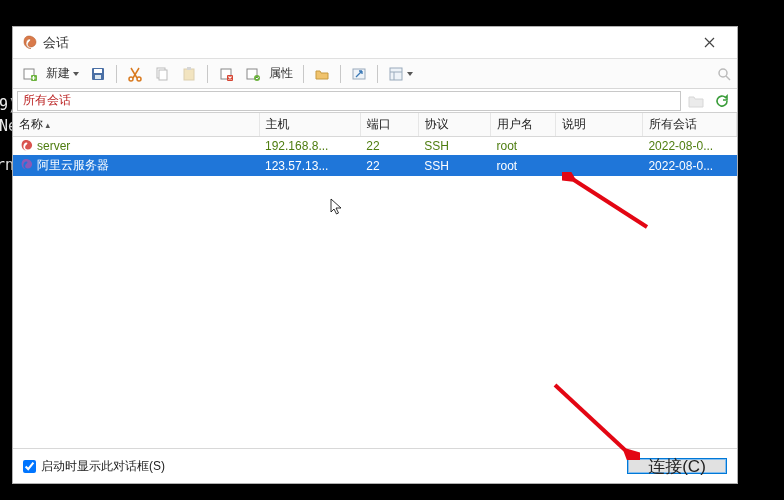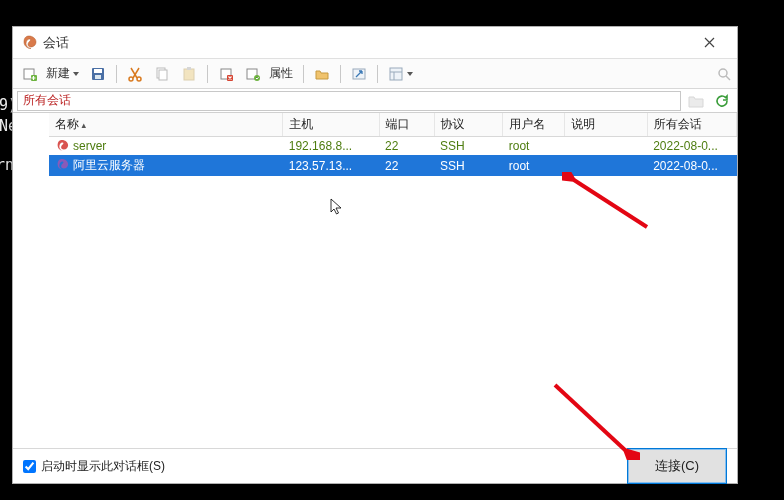--- a/index.html
+++ b/index.html
@@ -125,21 +125,20 @@
     display: flex;
     align-items: center;
     justify-content: center;
     cursor: pointer;
   }
 
   .list-area {
     flex: 1;
     overflow: auto;
     border-bottom: 1px solid #d8d8d8;
-    padding-left: 36px;
   }
   table.session-table {
     width: 100%;
     border-collapse: collapse;
     font-size: 12px;
     table-layout: fixed;
   }
   table.session-table th {
     text-align: left;
     font-weight: normal;
@@ -187,25 +186,25 @@
     display: flex;
     align-items: center;
     gap: 5px;
     cursor: pointer;
     color: #222;
   }
   .check-wrap input { margin: 0; }
   .footer-spacer { flex: 1; }
   .dlg-btn {
     min-width: 100px;
-    height: 36px;
+    height: 16px;
     background: #e1e1e1;
     border: 1px solid #adadad;
     color: #222;
-    font-size: 13px;
+    font-size: 17px;
     cursor: pointer;
     display: inline-flex;
     align-items: center;
     justify-content: center;
   }
   .dlg-btn.default {
     border: 1px solid #0078d7;
     box-shadow: 0 0 0 1px #86bfef inset;
   }
 

